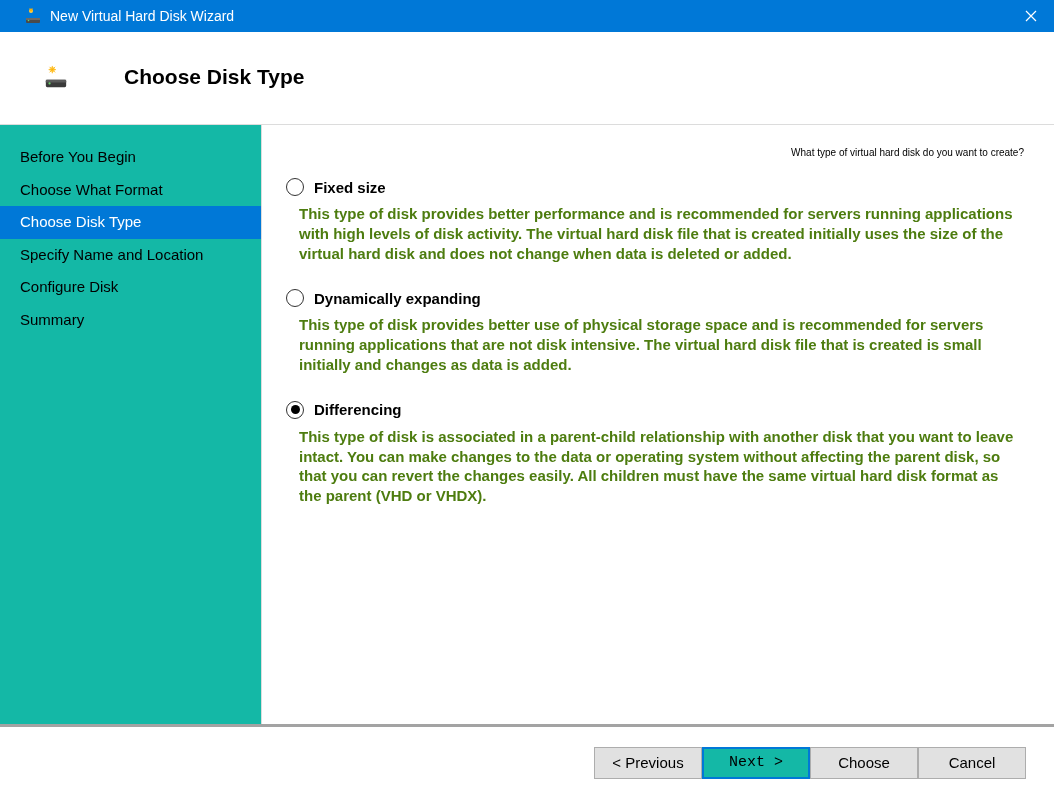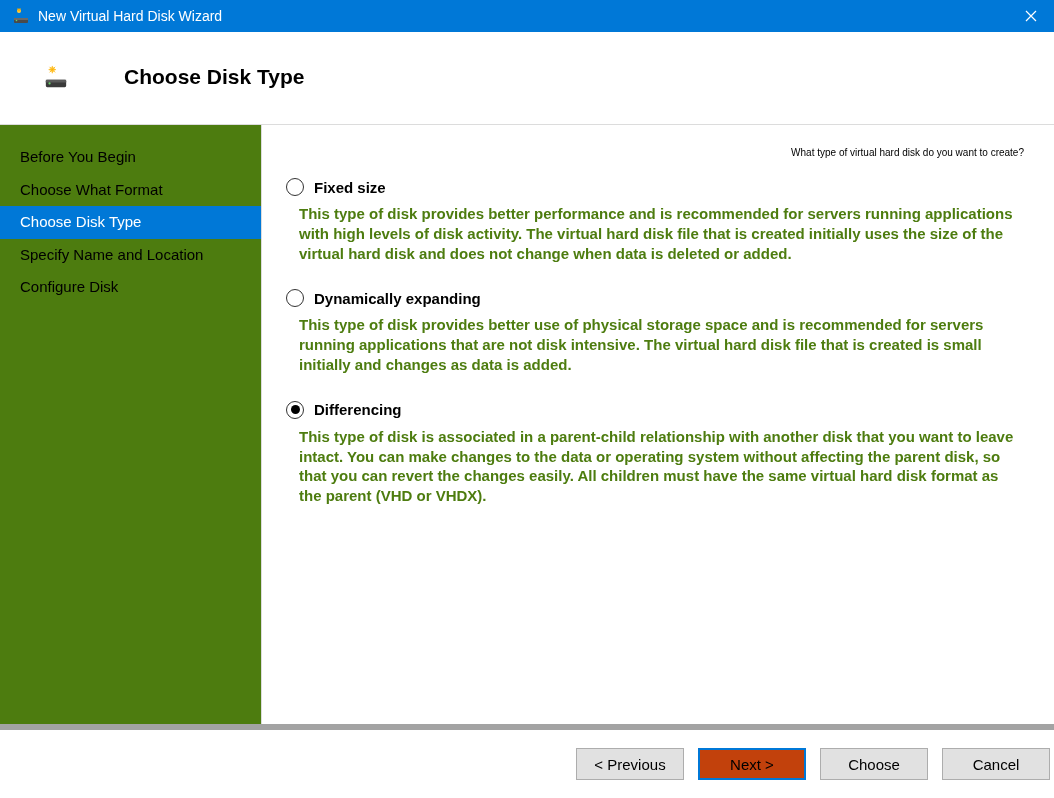--- a/index.html
+++ b/index.html
@@ -12,21 +12,21 @@
       overflow: hidden;
       display: flex;
       flex-direction: column;
     }
     .titlebar {
       background: #0078d7;
       color: #fff;
       height: 32px;
       display: flex;
       align-items: center;
-      padding-left: 12px;
+      padding-left: 24px;
       user-select: none;
     }
     .titlebar .title-icon {
       width: 18px;
       height: 18px;
       margin-right: 8px;
       display: flex;
       align-items: center;
       justify-content: center;
     }
@@ -63,21 +63,21 @@
     .content {
       flex: 1;
       display: flex;
       border-top: 1px solid #dcdcdc;
       background: #fff;
     }
     .sidebar {
       width: 262px;
       border-right: 1px solid #dcdcdc;
       padding-top: 16px;
-      background: #4d7c0f;
+      background: #14b8a6;
     }
     .sidebar .step {
       padding: 5px 0 5px 20px;
       color: #000;
       font-size: 15px;
       cursor: pointer;
       line-height: 1.5;
     }
     .sidebar .step.active {
       background: #0078d7;
@@ -126,41 +126,41 @@
       font-size: 15px;
     }
     .option .desc {
       margin-left: 13px;
       font-size: 15px;
       line-height: 1.32;
       color: #4d7c0f;
     }
     .footer {
       height: 74px;
-      border-top: 6px solid #a3a3a3;
+      border-top: 3px solid #a3a3a3;
       display: flex;
       align-items: center;
       justify-content: flex-end;
-      padding-right: 4px;
-      gap: 14px;
+      padding-right: 28px;
       background: #fff;
     }
     .footer button {
       width: 108px;
       height: 32px;
       font-family: inherit;
       font-size: 15px;
       background: #e1e1e1;
       border: 1px solid #adadad;
       color: #000;
       cursor: pointer;
     }
     .footer button.primary {
-      background: #c2410c;
+      background: #14b8a6;
       border: 2px solid #0078d7;
+      font-family: Liberation Mono, monospace;
     }
   </style>
 </head>
 <body>
 
 <div class="titlebar">
   <span class="title-icon">
     <svg width="16" height="16" viewBox="0 0 16 16">
       <circle cx="6" cy="3" r="2" fill="#ffd24d"></circle>
       <path d="M4 2 L8 2 M6 0 L6 4 M4.5 0.5 L7.5 3.5 M7.5 0.5 L4.5 3.5" stroke="#ffb000" stroke-width="0.8"></path>
@@ -190,20 +190,21 @@
   <span class="header-title">Choose Disk Type</span>
 </div>
 
 <div class="content">
   <div class="sidebar" id="sidebar">
       <div class="step">Before You Begin</div>
       <div class="step">Choose What Format</div>
       <div class="step active">Choose Disk Type</div>
       <div class="step">Specify Name and Location</div>
       <div class="step">Configure Disk</div>
+      <div class="step">Summary</div>
     </div>
   <div class="main">
     <div class="question">What type of virtual hard disk do you want to create?</div>
     <div id="options">
         <div class="option">
           <div class="radio-line">
             <span class="radio"></span>
             <span class="radio-label">Fixed size</span>
           </div>
           <div class="desc">This type of disk provides better performance and is recommended for servers running applications with high levels of disk activity. The virtual hard disk file that is created initially uses the size of the virtual hard disk and does not change when data is deleted or added.</div>

